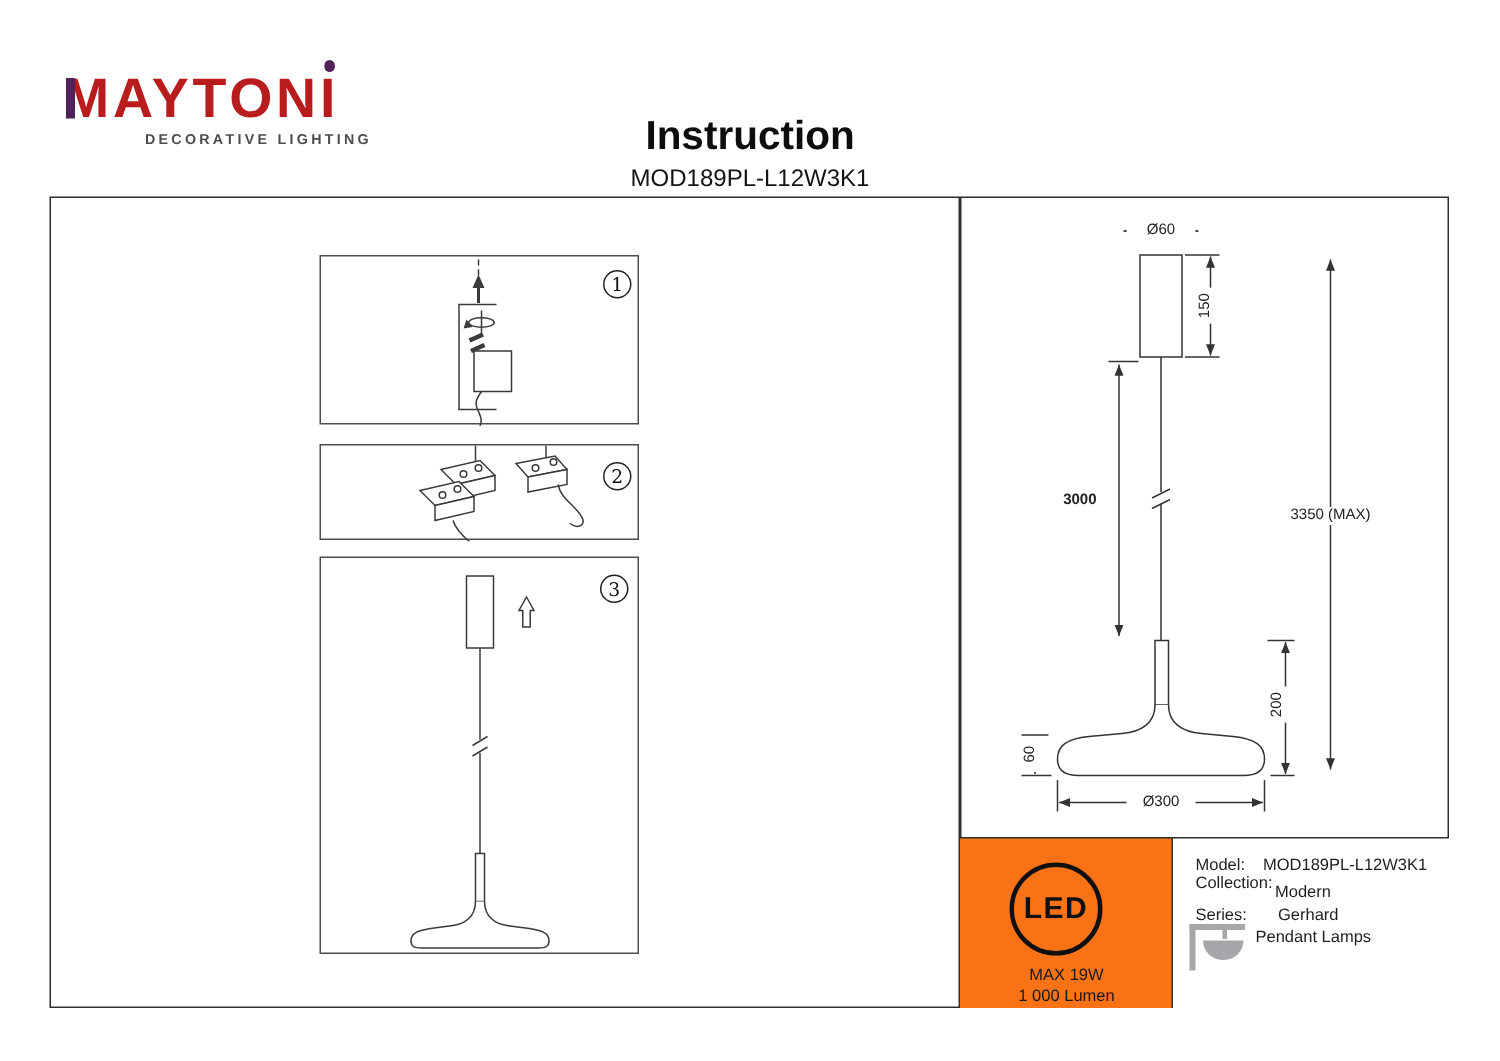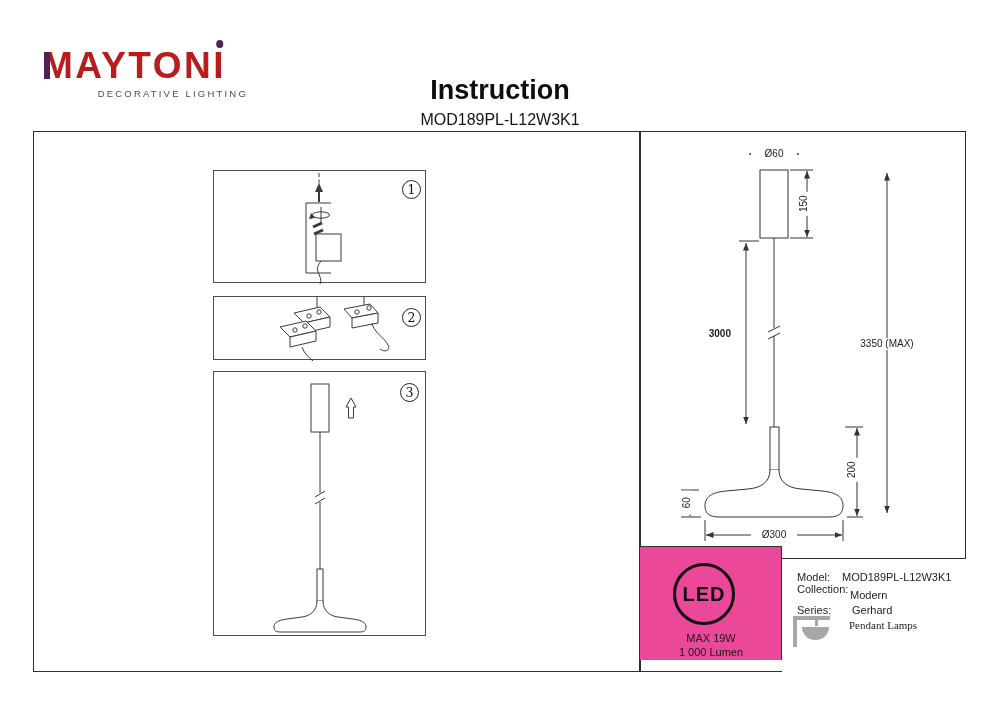--- a/index.html
+++ b/index.html
@@ -12,21 +12,21 @@
   
   .logo { position:absolute; left:42px; top:47px; width:208px; }
   .logo-word { position:relative; font-size:37px; font-weight:700; letter-spacing:2.5px;
                color:#b91c1c; line-height:1; white-space:nowrap; }
   .m-wrap { position:relative; display:inline-block; }
   .m-overlay { position:absolute; left:2px; top:5px; width:5.5px; height:27px; background:#4f2157; }
   .i-wrap { position:relative; display:inline-block; }
   .i-dot { position:absolute; left:50%; transform:translateX(-50%); top:-7px;
            width:7.5px; height:7.5px; border-radius:50%; background:#4f2157; }
   .logo-tagline { position:absolute; left:0; top:41px; width:206px; text-align:right;
-                  font-size:9.5px; letter-spacing:2.2px; color:#4c4c4c; font-weight:400; }
+                  font-size:9.5px; letter-spacing:2.2px; color:#4c4c4c; font-weight:700; }
 
   
   .title-block { position:absolute; left:350px; top:36px; width:300px; text-align:center;margin-top:39px; }
   .title-main  { font-size:27px; font-weight:700; color:#0d0d0d; }
   .title-model { font-size:16px; font-weight:500; margin-top:5px; color:#141414; }
 
   
   .left-panel  { position:absolute; left:33px;  top:131px; width:607px; height:541px; border:1.5px solid #2f2f2f; background:#fff; }
   .right-panel { position:absolute; left:640px; top:131px; width:326px; height:541px; border:1.5px solid #2f2f2f; background:#fff; }
 
@@ -36,22 +36,22 @@
               font-family:"DejaVu Serif", serif; font-size:12.5px; color:#111; }
   svg { display:block; }
 
   
   .dim-drawing { position:absolute; left:641px; top:132px; width:325px; height:426px; }
   .dim-label { position:absolute; font-size:10px; color:#222; background:#fff; line-height:1.15;
                text-align:center; padding:0 1px; white-space:nowrap; }
   .rot { transform:rotate(-90deg); }
 
   
-  .led-box { position:absolute; left:640px; top:546px; width:142px; height:114px;
-             border-top:1.5px solid #2f2f2f; border-right:1.5px solid #2f2f2f; background:#ec4899; }
+  .led-box { position:absolute; left:640px; top:558px; width:142px; height:114px;
+             border-top:1.5px solid #2f2f2f; border-right:1.5px solid #2f2f2f; background:#f97316; }
   .led-circle { position:absolute; left:33px; top:16px; width:62px; height:62px; border:3px solid #101010;
                 border-radius:50%; display:flex; align-items:center; justify-content:center; }
   .led-label { font-size:20px; font-weight:800; letter-spacing:1px; color:#101010; }
   .led-sub { position:absolute; left:0; width:142px; text-align:center; font-size:11px; color:#1a1a1a; }
   .led-max   { top:85px; }
   .led-lumen { top:99px; }
 
   .model-box { position:absolute; left:782px; top:558px; width:184px; height:114px;
                border-top:1.5px solid #2f2f2f; background:#fff; font-size:11px; }
   .info-label { position:absolute; left:15px; color:#1e1e1e; }
@@ -214,16 +214,16 @@
       <div class="pi pi-hbar"></div>
       <div class="pi pi-bulb"></div>
       <div class="pi pi-bowl"></div>
     </div>
     <span class="info-label" style="top:12px;">Model:</span>
     <span class="info-value" style="top:12px; left:60px;">MOD189PL-L12W3K1</span>
     <span class="info-label" style="top:24px;">Collection:</span>
     <span class="info-value" style="top:30px; left:68px;">Modern</span>
     <span class="info-label" style="top:45px;">Series:</span>
     <span class="info-value" style="top:45px; left:70px;">Gerhard</span>
-    <span class="info-value" style="top:60px; left:67px;font-family:Liberation Serif, serif;">Pendant Lamps</span>
+    <span class="info-value" style="top:60px; left:55px;">Pendant Lamps</span>
   </div>
 
 </div>
 
 </body></html>

